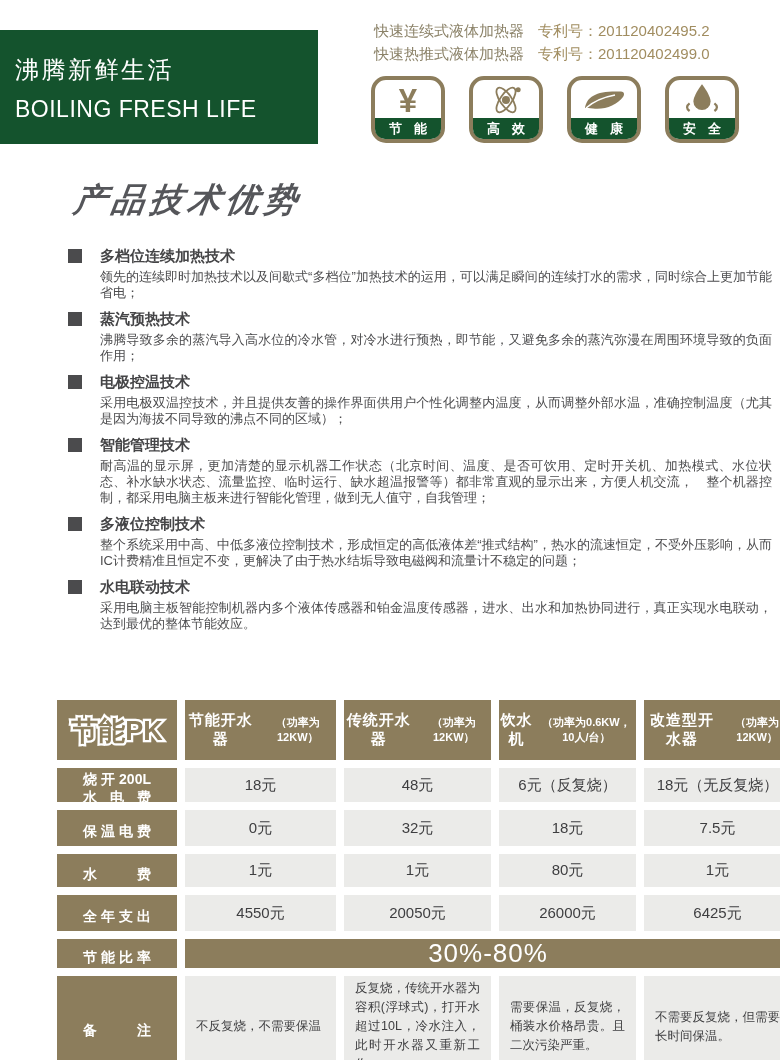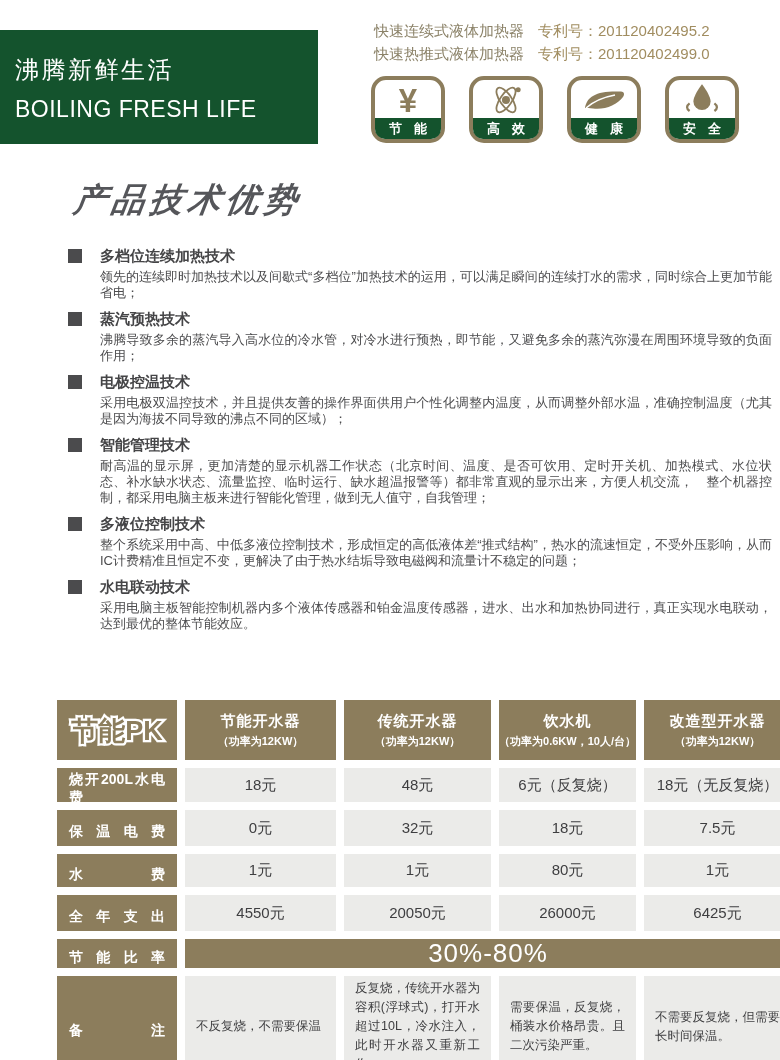--- a/index.html
+++ b/index.html
@@ -33,25 +33,25 @@
   .bullet{flex:none;width:14px;height:14px;background:#4b4b4d;margin:3px 0 0 11px;}
   .sec-title{margin:0 0 0 18px;font-size:15px;font-weight:bold;color:#454547;line-height:19px;}
   .sec-body{margin:0 0 0 43px;width:672px;font-size:13px;line-height:16px;color:#4c4c4e;text-align:justify;}
 
   
   .pk-table{position:absolute;left:57px;top:700px;display:grid;grid-template-columns:120px 151px 147px 137px 147px;grid-template-rows:60px 34px 36px 33px 36px 29px 101px;gap:8px;}
   .cell{box-sizing:border-box;}
   .brown{background:#8c7d5c;color:#fff;}
   .gray{background:#ebebe9;color:#3e3e40;}
   .corner{display:flex;align-items:center;justify-content:center;}
-  .colhead{display:flex;flex-direction:column;align-items:center;justify-content:center;gap:3px;text-align:center;}
+  .colhead{display:flex;flex-direction:row;align-items:center;justify-content:center;gap:3px;text-align:center;}
   .colhead .cname{font-size:15px;font-weight:bold;letter-spacing:1px;}
   .colhead .cspec{font-size:11px;font-weight:bold;}
   .lbl{display:flex;align-items:center;font-size:14px;font-weight:bold;}
-  .lbl span{display:block;width:100%;padding:0 12px;text-align:justify;text-align-last:justify;margin-top:8px;}
+  .lbl span{display:block;width:100%;padding:0 26px;text-align:justify;text-align-last:justify;margin-top:8px;}
   .val{display:flex;align-items:center;justify-content:center;font-size:15px;}
   .savings-val{grid-column:2/6;display:flex;align-items:center;justify-content:center;font-size:26px;font-weight:normal;letter-spacing:1px;}
   .rmk{display:flex;align-items:center;padding:4px 11px;font-size:12.5px;line-height:19px;text-align:justify;}
 </style>
 </head>
 <body>
 
 <div class="page">
 
   <div class="brand-box">

